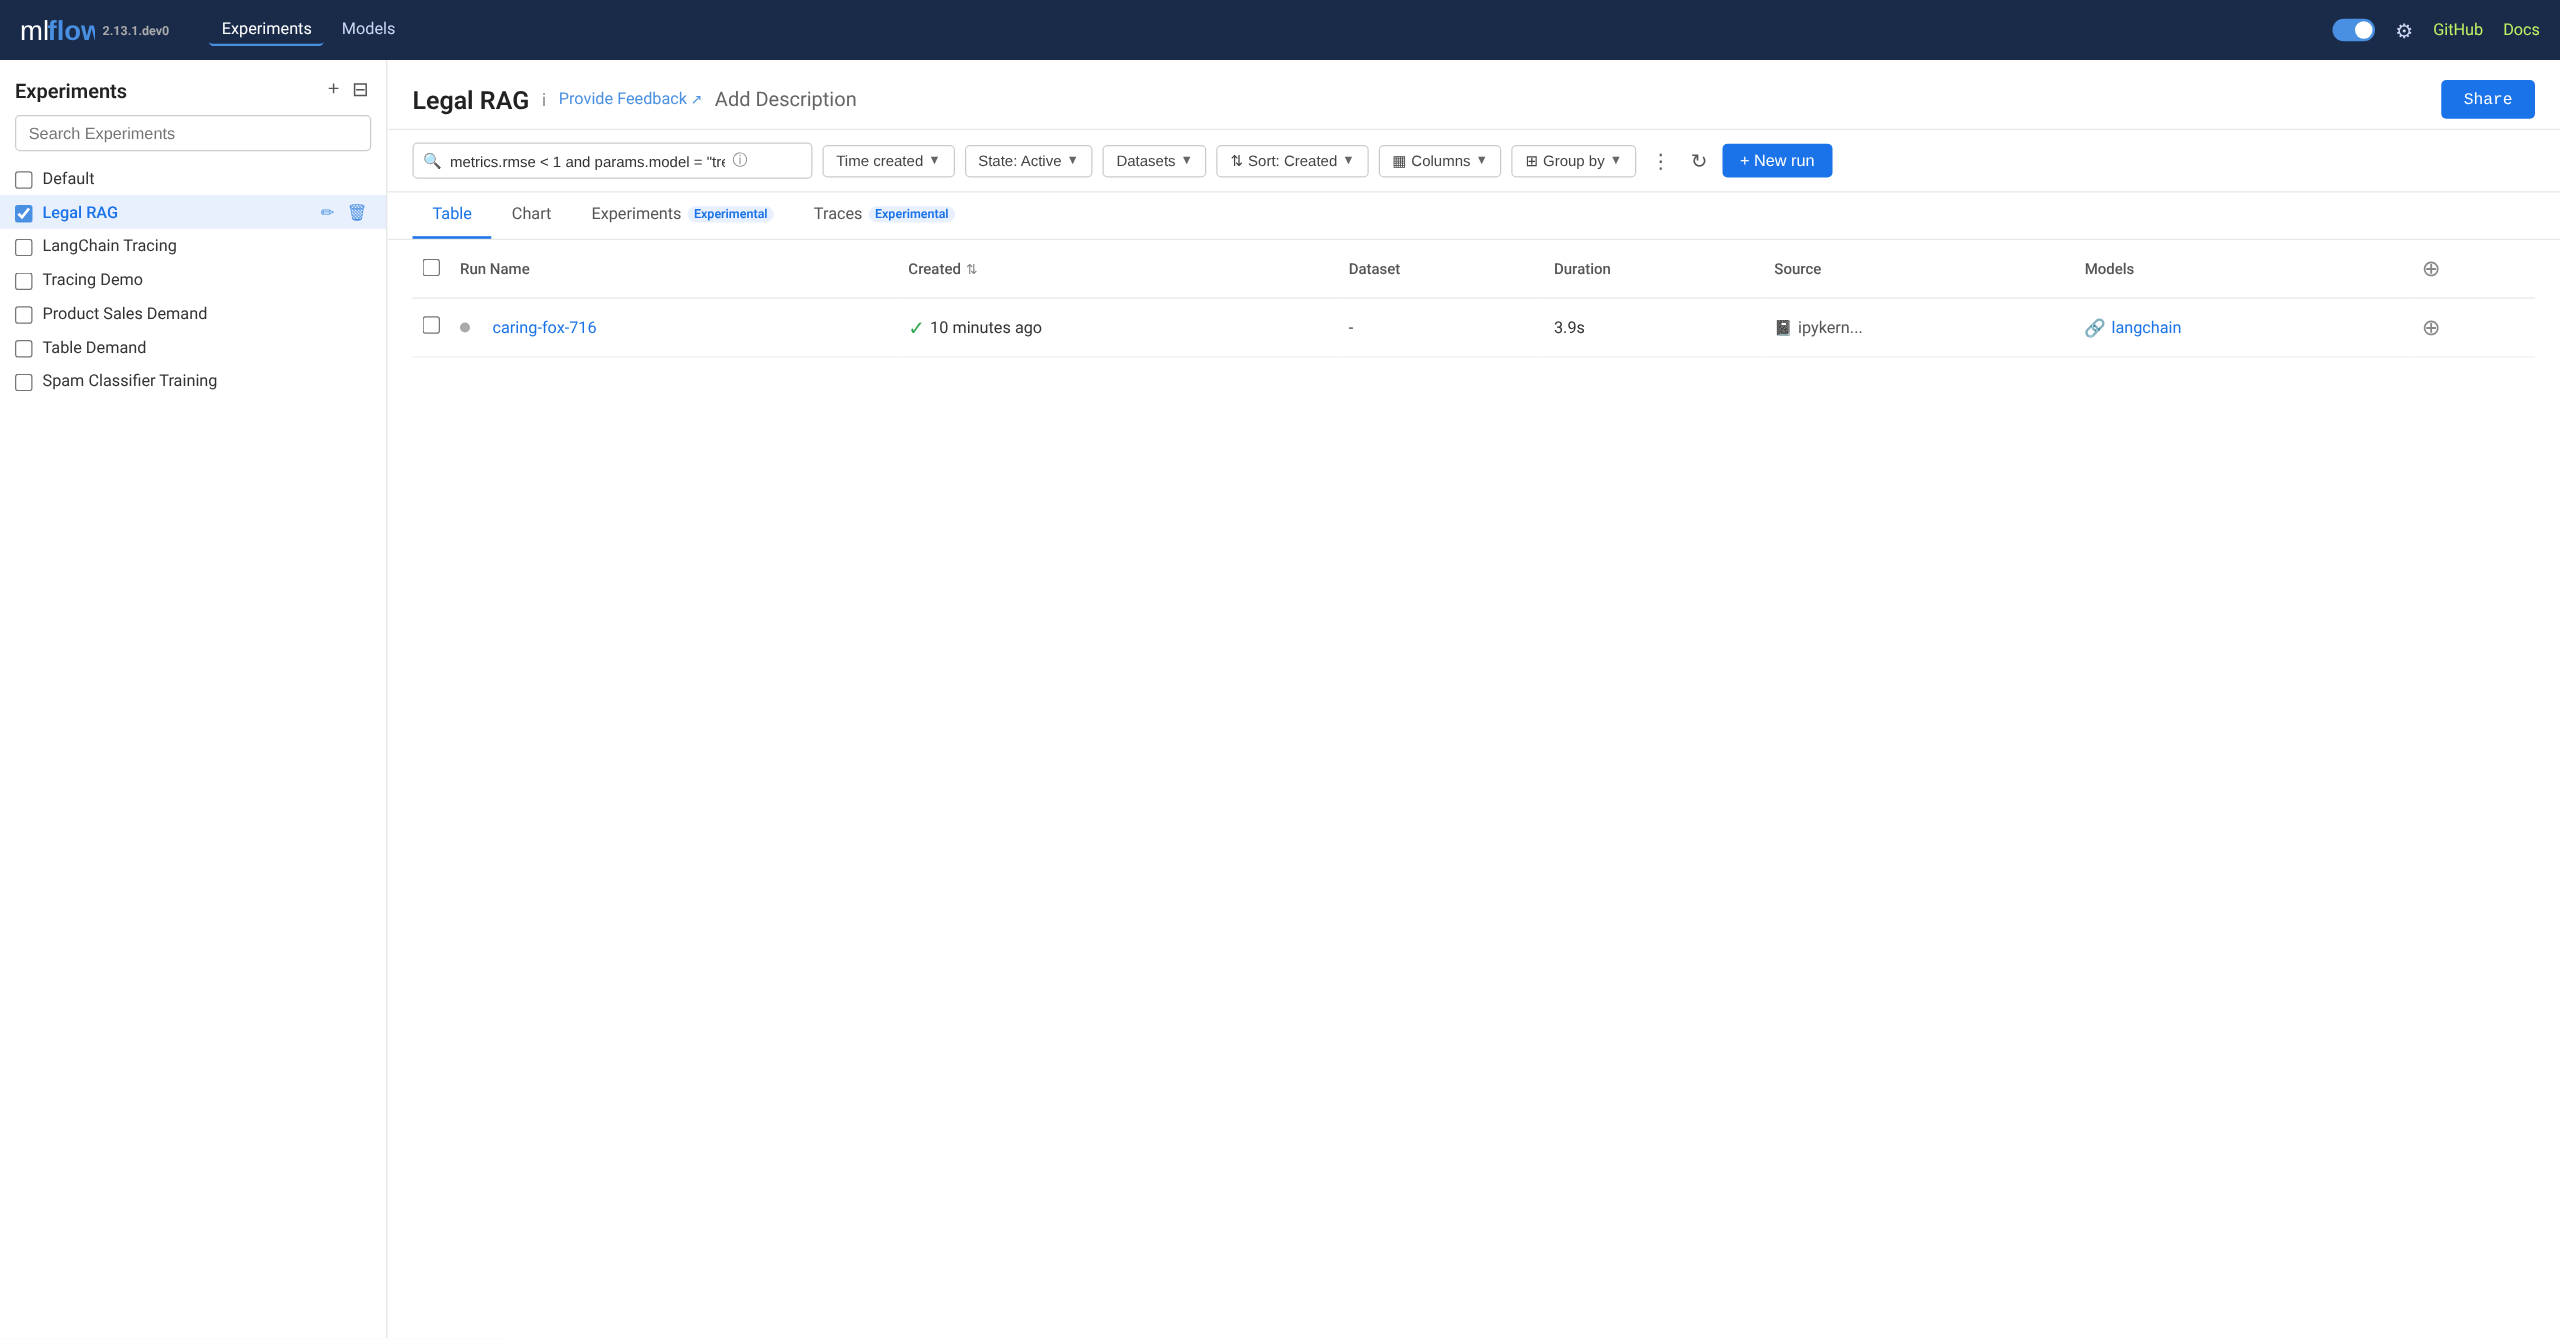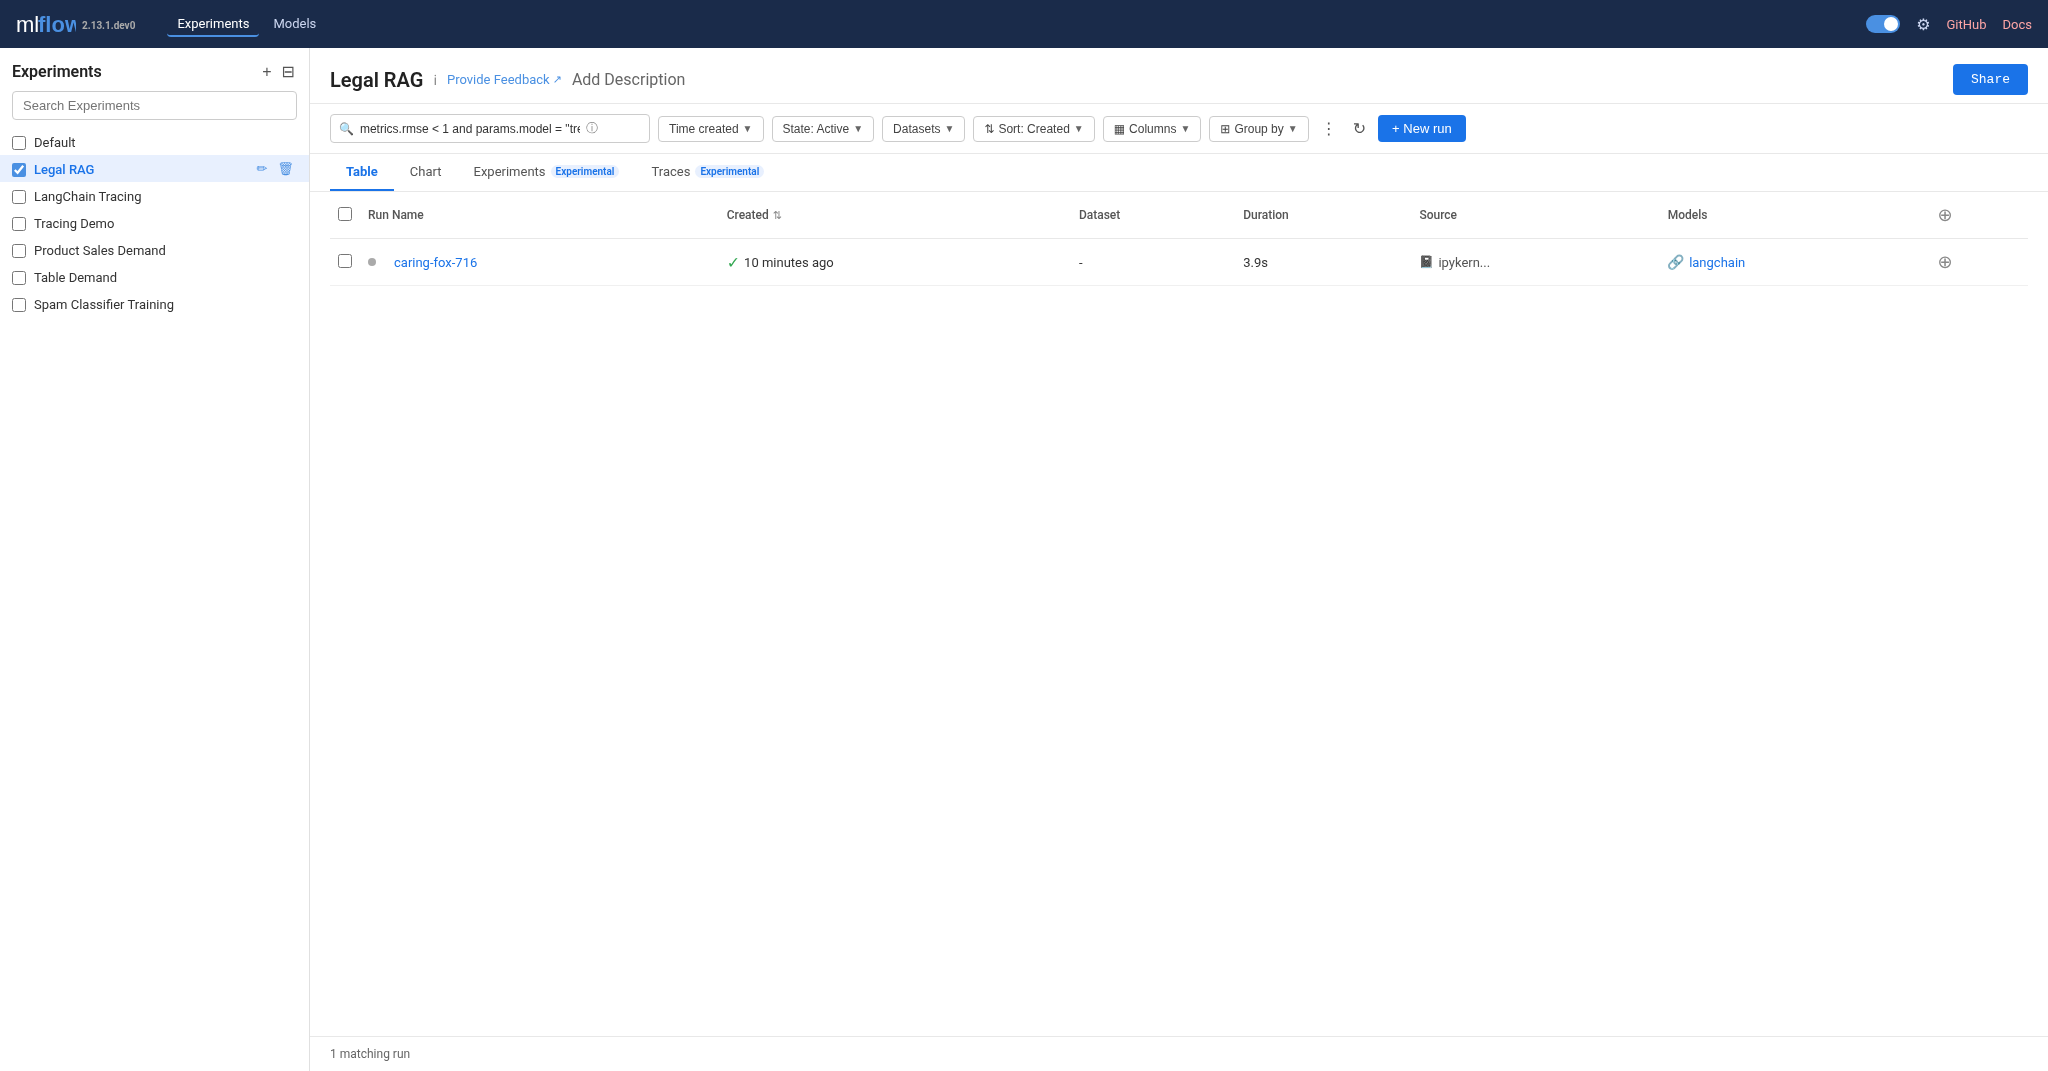--- a/index.html
+++ b/index.html
@@ -18,21 +18,21 @@
     .topnav-logo {
       display: flex; align-items: center; gap: 6px; color: white; font-weight: bold;
     }
     .logo-version { color: #aaa; font-size: 10px; margin-top: 2px; }
     .topnav-links { display: flex; gap: 4px; margin-left: 8px; }
     .topnav-link {
       color: #ccd6f0; font-size: 13px; padding: 4px 10px; border-radius: 4px; cursor: pointer; text-decoration: none;
     }
     .topnav-link.active { color: white; border-bottom: 2px solid #4a90e2; }
     .topnav-right { margin-left: auto; display: flex; align-items: center; gap: 16px; }
-    .topnav-right-link { color: #fca5a5; font-size: 13px; cursor: pointer; text-align: right; }
+    .topnav-right-link { color: #bef264; font-size: 13px; cursor: pointer; text-align: right; }
     .toggle-switch {
       width: 34px; height: 18px; background: #4a90e2; border-radius: 9px; position: relative; cursor: pointer;
     }
     .toggle-switch::after {
       content: ''; position: absolute; width: 14px; height: 14px; background: white; border-radius: 50%; top: 2px; right: 2px;
     }
     .gear-icon { color: #ccd6f0; font-size: 16px; cursor: pointer; }
 
     
     .layout { display: flex; margin-top: 48px; height: calc(100vh - 48px); }
@@ -95,21 +95,21 @@
     .new-run-btn {
       display: flex; align-items: center; gap: 4px; background: #1a73e8; color: white; border: none; border-radius: 4px; padding: 6px 14px; font-size: 13px; font-weight: 500; cursor: pointer;
     }
     .icon-btn { background: none; border: none; cursor: pointer; color: #555; font-size: 16px; padding: 4px; }
 
     
     .tabs { display: flex; align-items: center; padding: 0 20px; border-bottom: 1px solid #e8e8e8; gap: 0; }
     .tab {
       padding: 10px 16px; font-size: 13px; cursor: pointer; color: #555; border-bottom: 2px solid transparent; display: flex; align-items: center; gap: 5px;
     }
-    .tab.active { color: #1a73e8; border-bottom-color: #1a73e8; font-weight: 700; }
+    .tab.active { color: #1a73e8; border-bottom-color: #1a73e8; font-weight: 400; }
     .tab-badge {
       font-size: 10px; padding: 1px 5px; border-radius: 10px; font-weight: 600;
     }
     .tab-badge.experimental { background: #e8f0fe; color: #1a73e8; }
 
     
     .table-area { flex: 1; overflow-y: auto; padding: 0 20px; }
     table { width: 100%; border-collapse: collapse; }
     thead tr { border-bottom: 1px solid #e8e8e8; }
     th { padding: 10px 8px; text-align: left; font-size: 12px; font-weight: 500; color: #555; white-space: nowrap; }
@@ -368,18 +368,15 @@
               </a>
             </td>
             <td>
               <button class="add-col-btn">⊕</button>
             </td>
           </tr>
         </tbody>
       </table>
     </div>
 
-    <div class="footer">
-      <span>1 matching run</span>
-    </div>
 
   </main>
 </div>
 
 </body></html>

